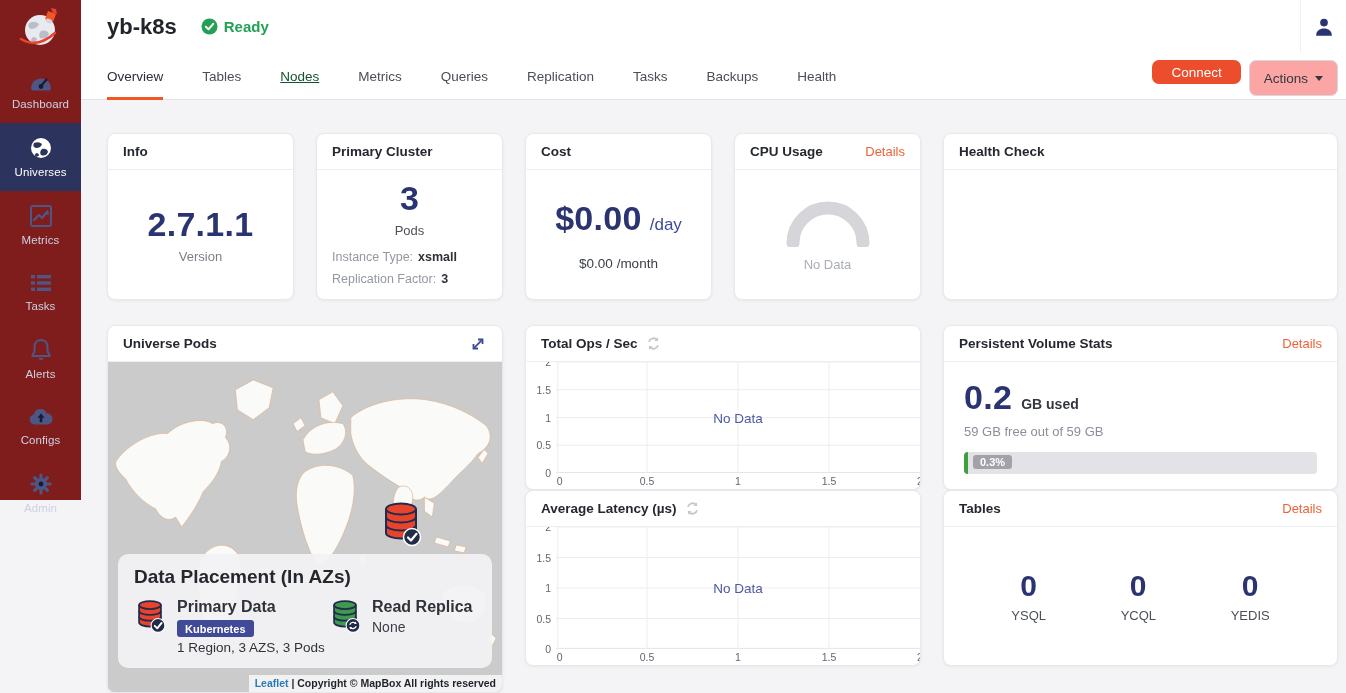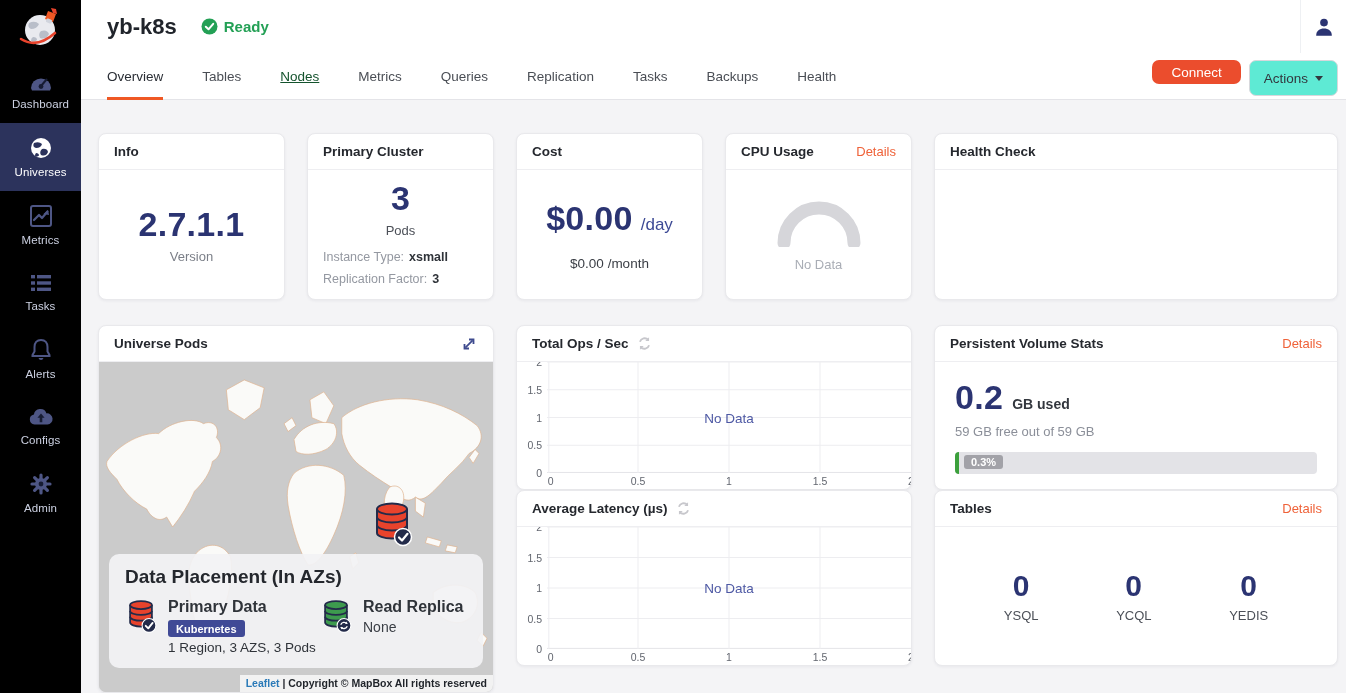--- a/index.html
+++ b/index.html
@@ -1,20 +1,20 @@
 <!DOCTYPE html>
 <html><head>
 <meta charset="utf-8">
 <style>
   * { margin:0; padding:0; box-sizing:border-box; }
   html,body { width:1346px; height:693px; overflow:hidden; background:#f4f4f6;
     font-family:"Liberation Sans", sans-serif; color:#25282e; }
 
   
-  .sidebar { position:fixed; left:0; top:0; width:81px; height:693px; background:#000000; z-index:20; }
+  .sidebar { position:fixed; left:0; top:0; width:81px; height:500px; background:#7f1d1d; z-index:20; }
   .logo-box { height:57px; display:flex; align-items:center; justify-content:center; }
   .nav-item { padding:12px 2px 13px; text-align:center; cursor:pointer; }
   .nav-item .nav-label { display:block; margin-top:5px; font-size:11.5px; color:#ccd1e2; letter-spacing:.1px; }
   .nav-item svg { display:block; margin:0 auto; }
   .nav-item.active { background:#2c335c; }
   .nav-item.active .nav-label { color:#ffffff; }
 
   
   .main { margin-left:81px; height:693px; }
 
@@ -28,28 +28,28 @@
   .tabsbar { background:#fff; height:47px; border-bottom:1px solid #e4e4e8; display:flex;
     align-items:center; padding-left:26px; position:relative; }
   .tab { margin-right:39px; font-size:13.5px; color:#4a4e55; height:47px; line-height:47px;
     position:relative; cursor:pointer; white-space:nowrap; }
   .tab.active { color:#2a2e35; }
   .tab.active::after { content:""; position:absolute; left:0; right:0; bottom:0; height:3px; background:#ef5824; }
   .tab.emph { color:#14532d;text-decoration:underline; }
   .tab-actions { position:absolute; right:8px; top:7px; display:flex; gap:8px; }
   .btn-connect { background:#eb4d2d; color:#fff; border:none; border-radius:7px; padding:0 19px;
     height:24px; font-size:13.5px; font-family:inherit; cursor:pointer; }
-  .btn-actions { background:#5eead4; border:1px solid #d8d8dc; border-radius:7px; padding:0 14px;
+  .btn-actions { background:#fca5a5; border:1px solid #d8d8dc; border-radius:7px; padding:0 14px;
     height:36px; font-size:13.5px; font-family:inherit; color:#33373e; cursor:pointer;
     display:flex; align-items:center; gap:7px; }
   .caret { width:0; height:0; border-left:4px solid transparent; border-right:4px solid transparent;
     border-top:5px solid #33373e; display:inline-block; }
 
   
-  .content { padding:33px 8px 0 17px; height:593px; overflow:hidden; }
+  .content { padding:33px 8px 0 26px; height:593px; overflow:hidden; }
   .row1 { display:grid; grid-template-columns:187px 187px 187px 187px 1fr; gap:22px; margin-bottom:25px; }
   .row2 { display:grid; grid-template-columns:396px 396px 1fr; gap:22px; }
   .stack { display:flex; flex-direction:column; }
 
   .card { background:#fff; border:1px solid #e9e9ec; border-radius:8px;
     box-shadow:0 1px 3px rgba(35,35,60,.06); overflow:hidden; position:relative; }
   .card-header { display:flex; justify-content:space-between; align-items:center; padding:0 15px;
     height:36px; border-bottom:1px solid #eeeef1; font-weight:bold; font-size:13.5px; color:#25282e; }
   .details-link { color:#ef6239; font-size:13px; font-weight:normal; text-decoration:none; cursor:pointer; }
 

